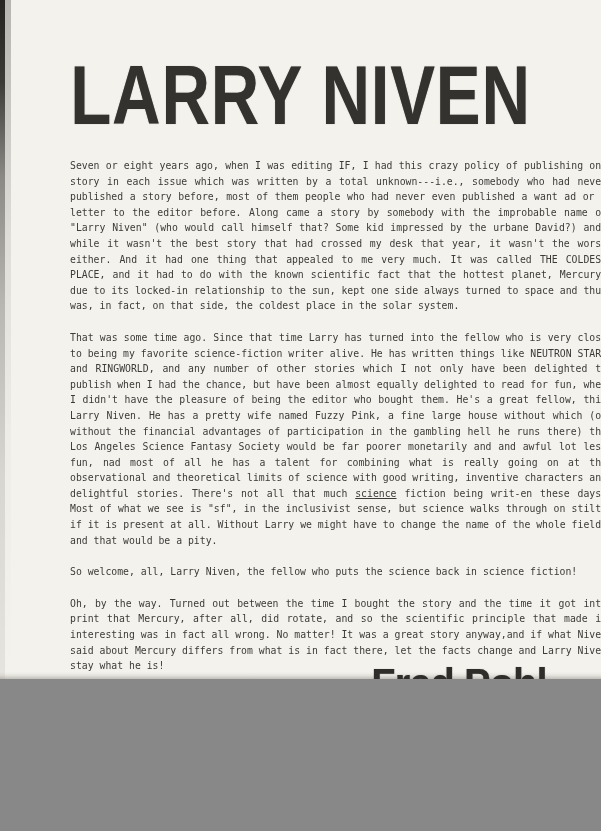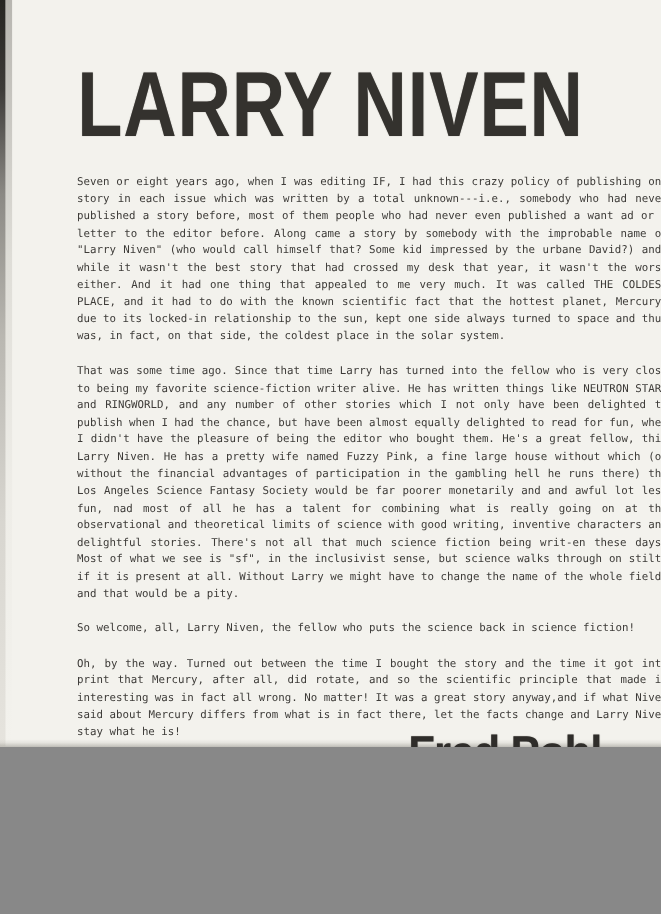--- a/index.html
+++ b/index.html
@@ -39,21 +39,21 @@
   .body-text{
     position:absolute;left:40px;top:158px;width:537px;
     font-family:"DejaVu Sans Mono",monospace;
     font-size:9.8px;
     line-height:15.6px;
     color:#3d3b38;
     text-align:justify;
     margin-left:30px;
   }
   .body-text p{margin:0 0 16px 0;}
-  .u{}
+  .u{text-decoration:underline;}
   .signature{
     position:absolute;top:661px;right:54px;
     font-family:"Liberation Sans",sans-serif;
     font-weight:bold;
     font-size:42px;
     line-height:46px;
     color:#2f2d2a;
     letter-spacing:-1px;
     transform:scaleX(0.95);
     transform-origin:right center;

